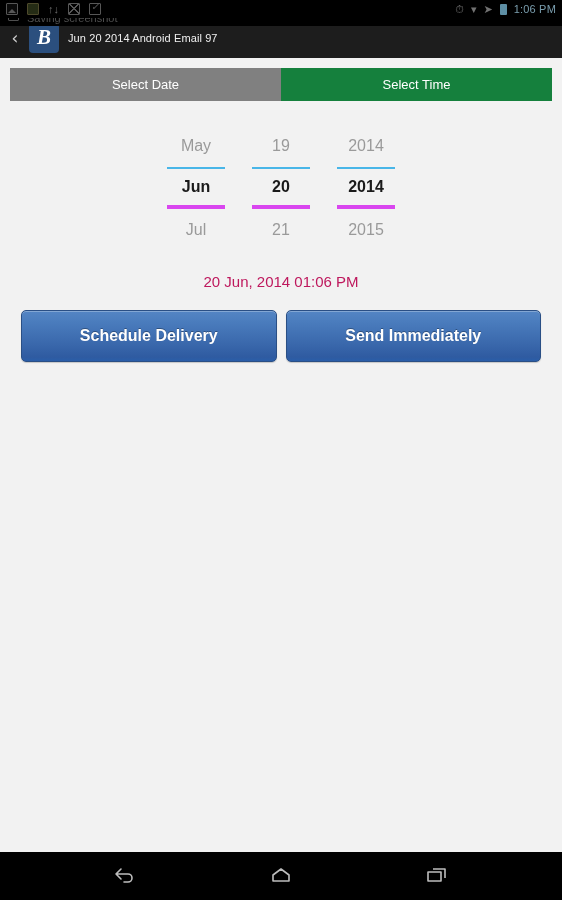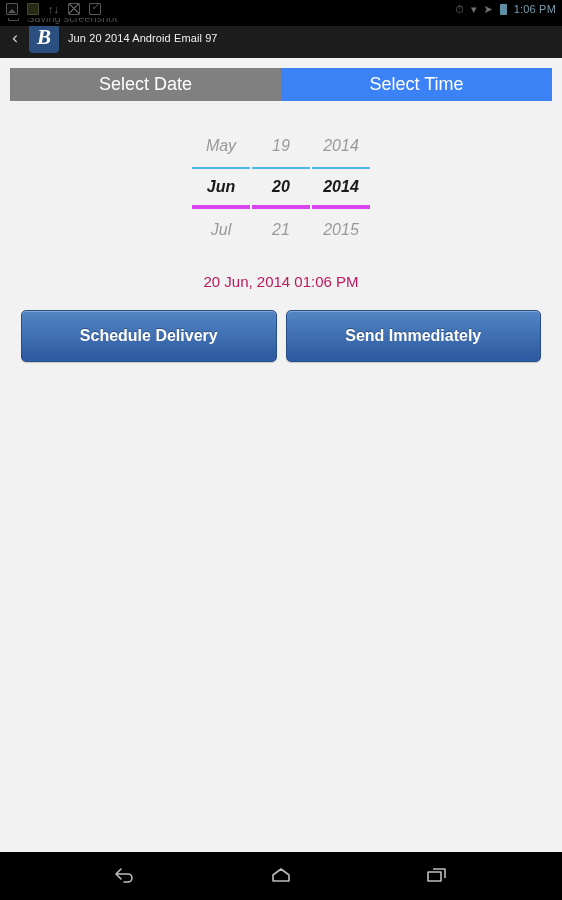--- a/index.html
+++ b/index.html
@@ -74,29 +74,29 @@
     font-style:italic; font-weight:bold; font-size:21px; line-height:1;
     transform:translateY(-1px);
   }
   .appbar-title { color:#f0f0f0; font-size:11px; letter-spacing:.1px; }
 
   
   .tabs-wrap { padding:10px 10px 0 10px; background:#f2f2f2; }
   .tabs { display:flex; height:33px; width:100%; }
   .tab {
     flex:1; display:flex; align-items:center; justify-content:center;
-    color:#ffffff; font-size:18px; cursor:pointer;
+    color:#ffffff; font-size:13px; cursor:pointer;
     border:none;
   }
   .tab.selected { background:#808080; }
-  .tab.unselected { background:#3b82f6; }
+  .tab.unselected { background:#15803d; }
 
   
   .picker { margin-top:24px; display:flex; justify-content:center; }
-  .picker-cols { display:flex; gap:2px;font-style:italic; }
+  .picker-cols { display:flex; gap:27px; }
   .col { width:58px; display:flex; flex-direction:column; align-items:center; }
   .cell {
     height:42px; width:100%;
     display:flex; align-items:center; justify-content:center;
     font-size:16px; color:#9a9a9a; cursor:pointer; user-select:none;
   }
   .cell.mid {
     color:#1a1a1a; font-weight:bold; font-size:16px;
     border-top:2px solid #49b6e8; border-bottom:4px solid #d946ef;
     height:42px;

